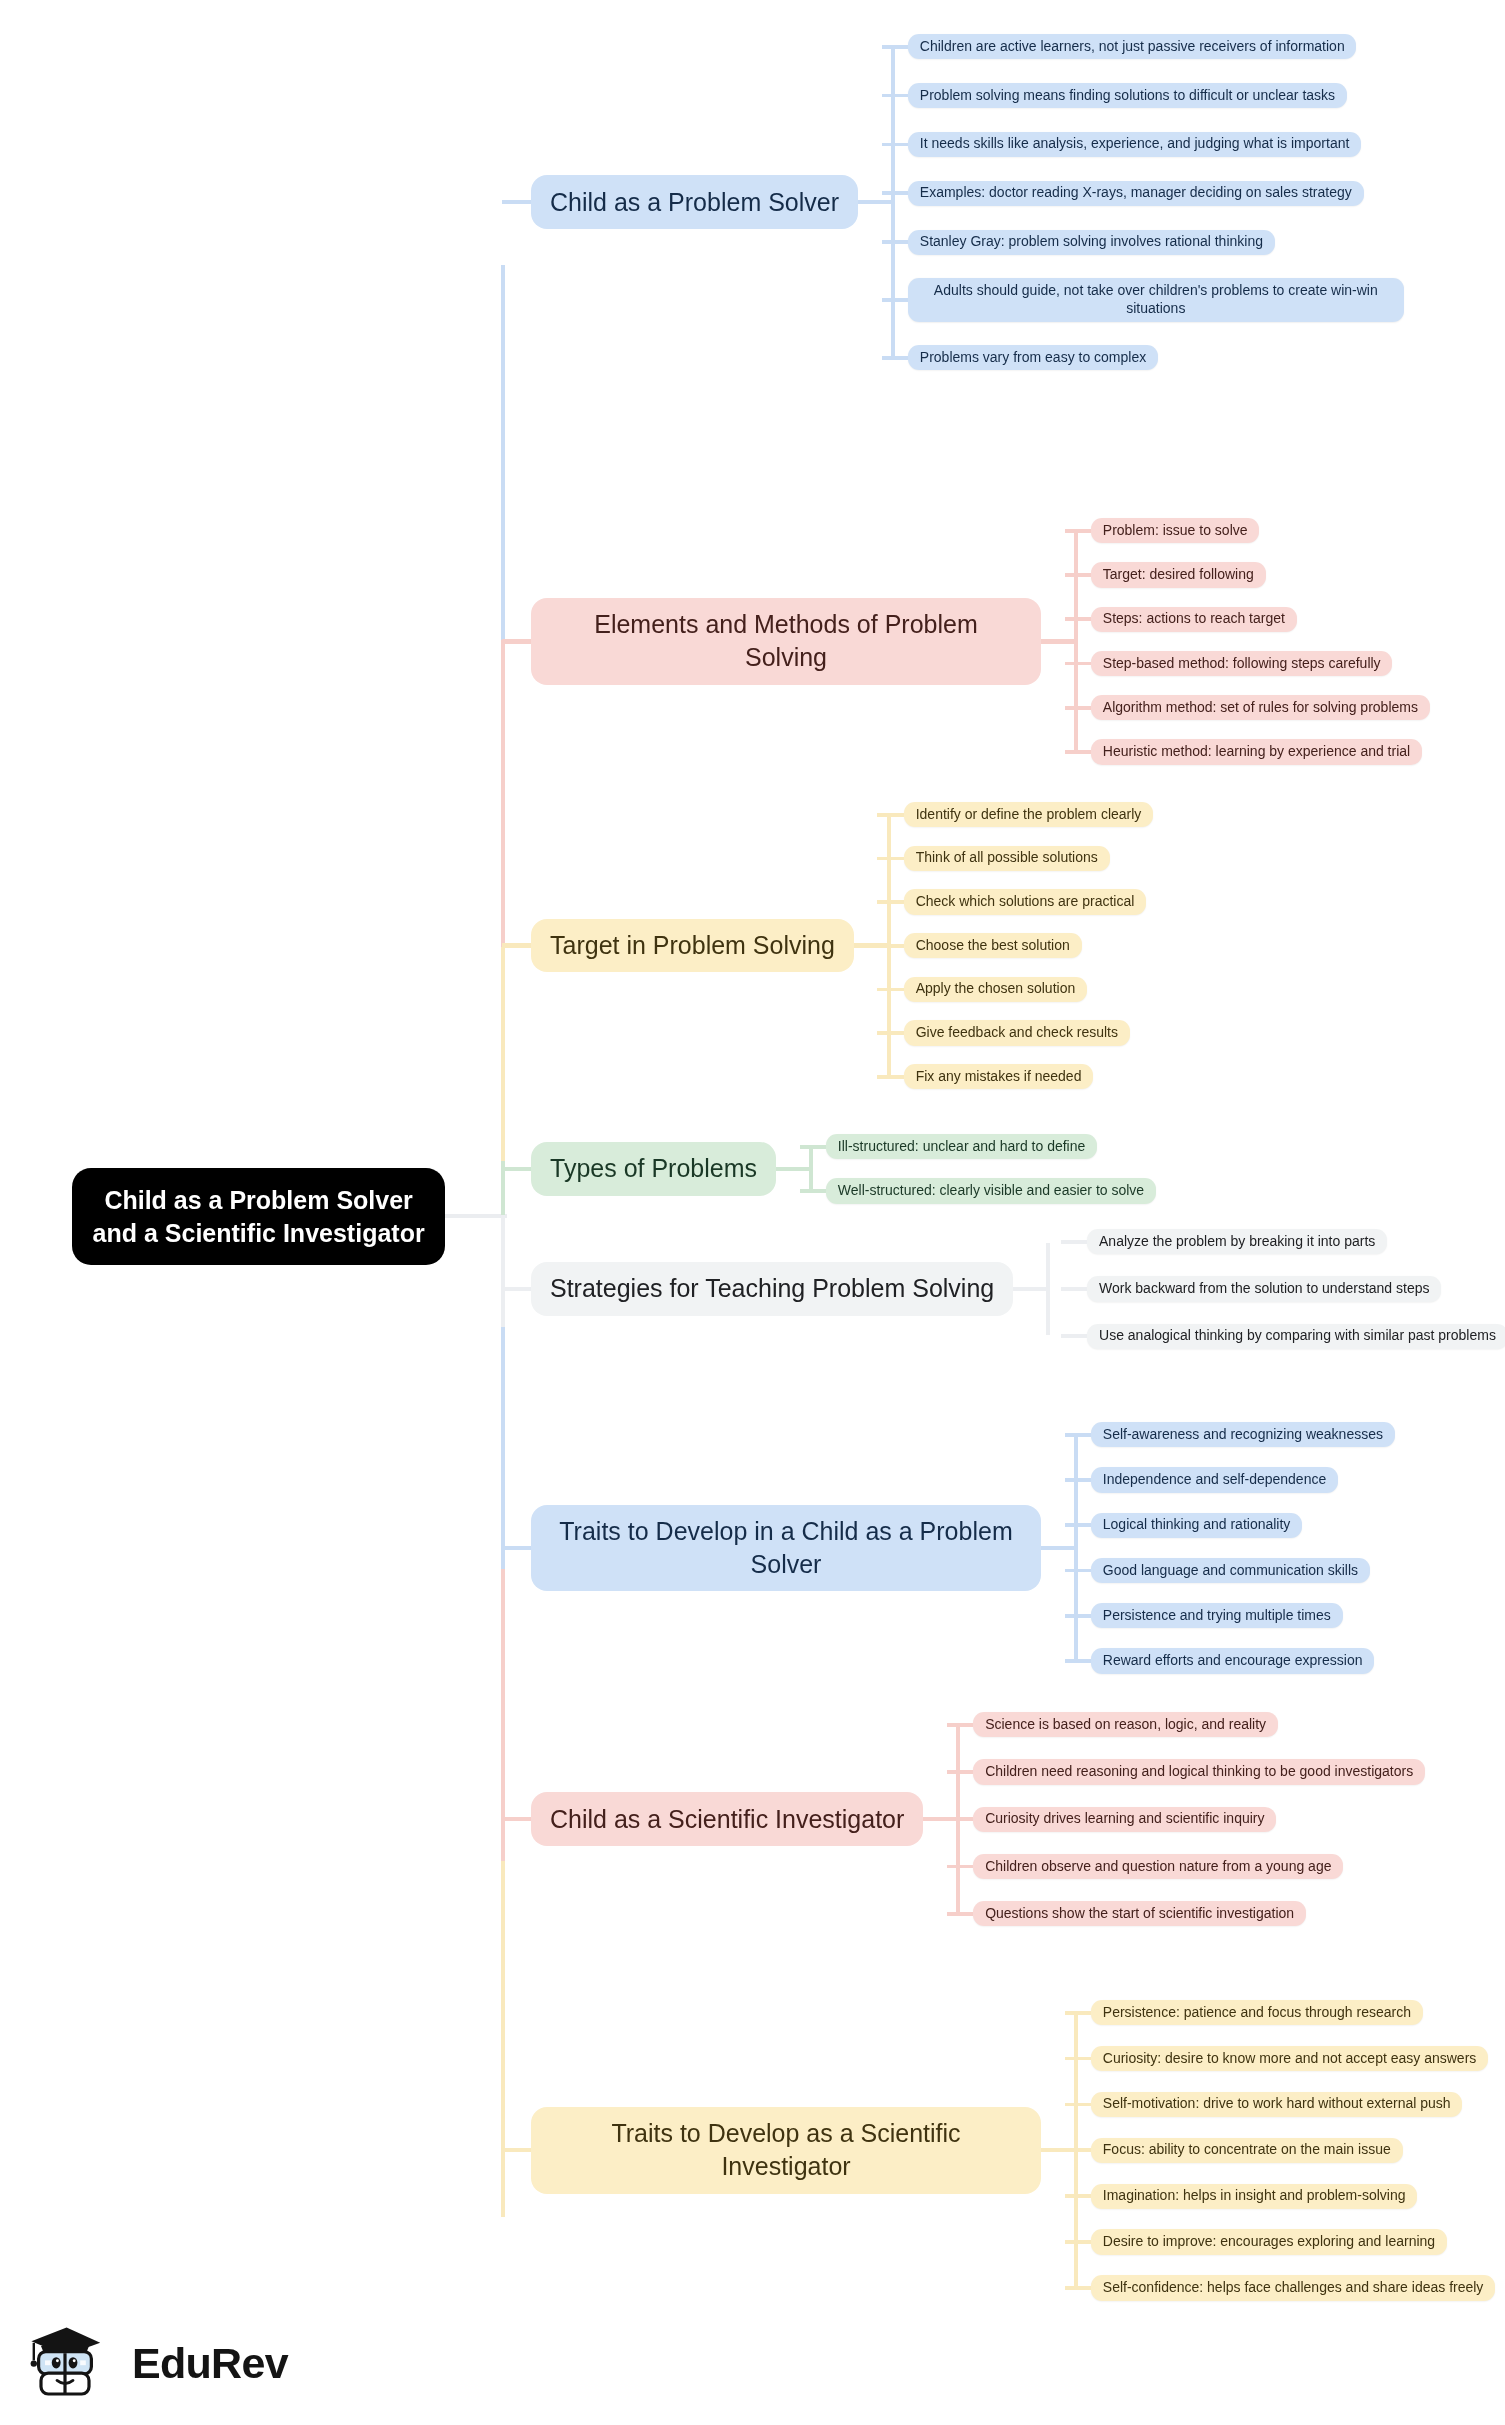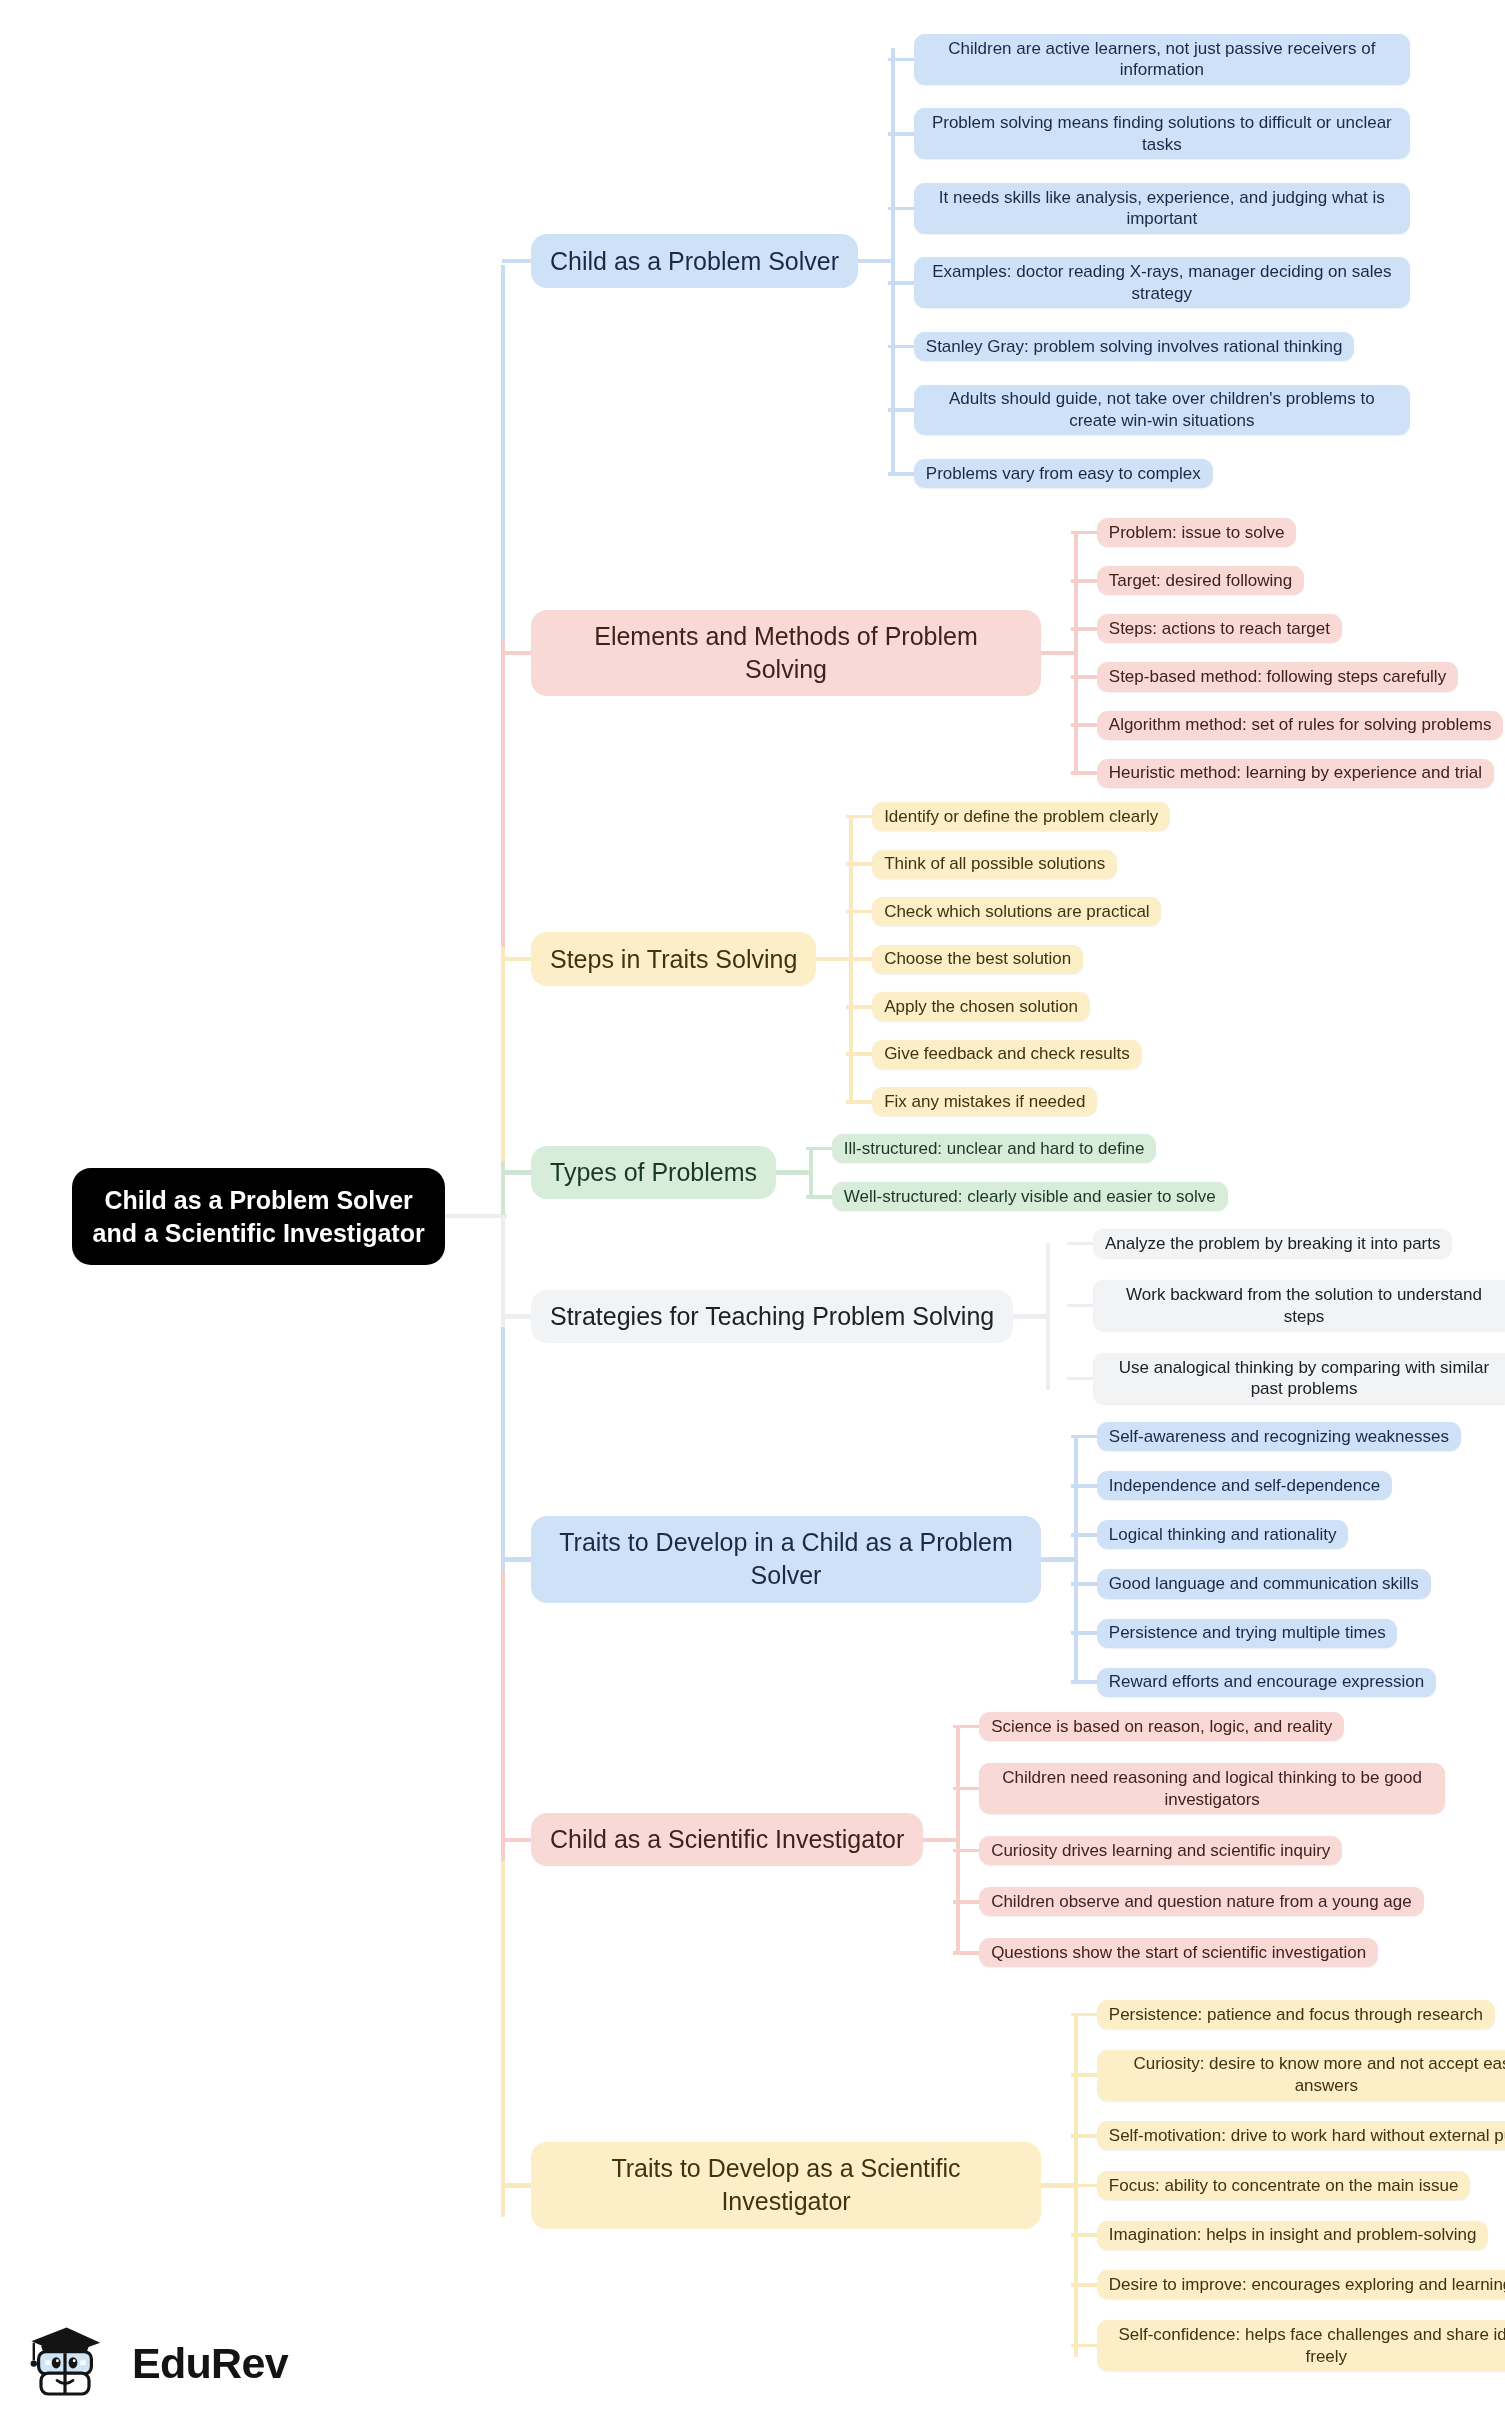--- a/index.html
+++ b/index.html
@@ -51,22 +51,22 @@
   .branch-label::after{ 
     content:"";position:absolute;right:-33px;top:50%;margin-top:-2.2px;width:33px;height:4.4px;background:var(--line);
   }
 
   .leaves{position:relative;margin-left:33px;display:flex;flex-direction:column;}
   .b1 .leaves{gap:23.6px;} .b2 .leaves{gap:19px;} .b3 .leaves{gap:18.4px;} .b4 .leaves{gap:19px;}
   .b5 .leaves{gap:22px;padding-left:24px;} .b6 .leaves{gap:20px;justify-content:center;} .b7 .leaves{gap:22px;} .b8 .leaves{gap:20.6px;}
   .rail{position:absolute;left:0;top:14px;bottom:14px;width:3.7px;background:var(--line);}
 
   .leaf{
-    position:relative;margin-left:23px;background:var(--fill);color:var(--ink);
-    font-size:17px;line-height:1.28;text-align:center;
+    position:relative;margin-left:17px;background:var(--fill);color:var(--ink);
+    font-size:14px;line-height:1.28;text-align:center;
     padding:3.7px 11.8px;border-radius:11px;width:fit-content;max-width:472px;
     box-shadow:0 0.7px 1.5px rgba(0,0,0,.06);
   }
   .leaf::before{content:"";position:absolute;left:-26.5px;top:50%;margin-top:-1.8px;width:26.5px;height:3.7px;background:var(--line);}
   .b5 .leaf{max-width:398px;}
   .b7 .leaf{max-width:442px;}
   .b8 .leaf{max-width:435px;}
 
   
   .logo{position:absolute;left:25px;top:2322px;display:flex;align-items:center;gap:27px;z-index:6;}
@@ -111,21 +111,21 @@
         <div class="leaf">Problem: issue to solve</div>
         <div class="leaf">Target: desired following</div>
         <div class="leaf">Steps: actions to reach target</div>
         <div class="leaf">Step-based method: following steps carefully</div>
         <div class="leaf">Algorithm method: set of rules for solving problems</div>
         <div class="leaf">Heuristic method: learning by experience and trial</div>
       </div>
   </div>
 
   <div class="branch b3 pal-yellow">
-    <div class="branch-label">Steps in Traits Solving</div>
+    <div class="branch-label">Target in Problem Solving</div>
     <div class="leaves">
         <div class="rail"></div>
         <div class="leaf">Identify or define the problem clearly</div>
         <div class="leaf">Think of all possible solutions</div>
         <div class="leaf">Check which solutions are practical</div>
         <div class="leaf">Choose the best solution</div>
         <div class="leaf">Apply the chosen solution</div>
         <div class="leaf">Give feedback and check results</div>
         <div class="leaf">Fix any mistakes if needed</div>
       </div>

